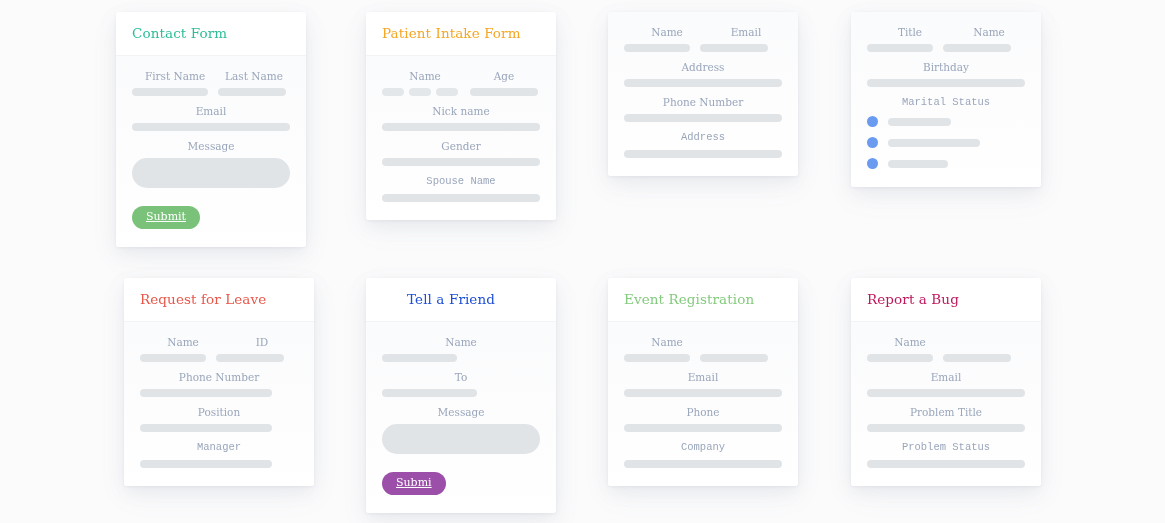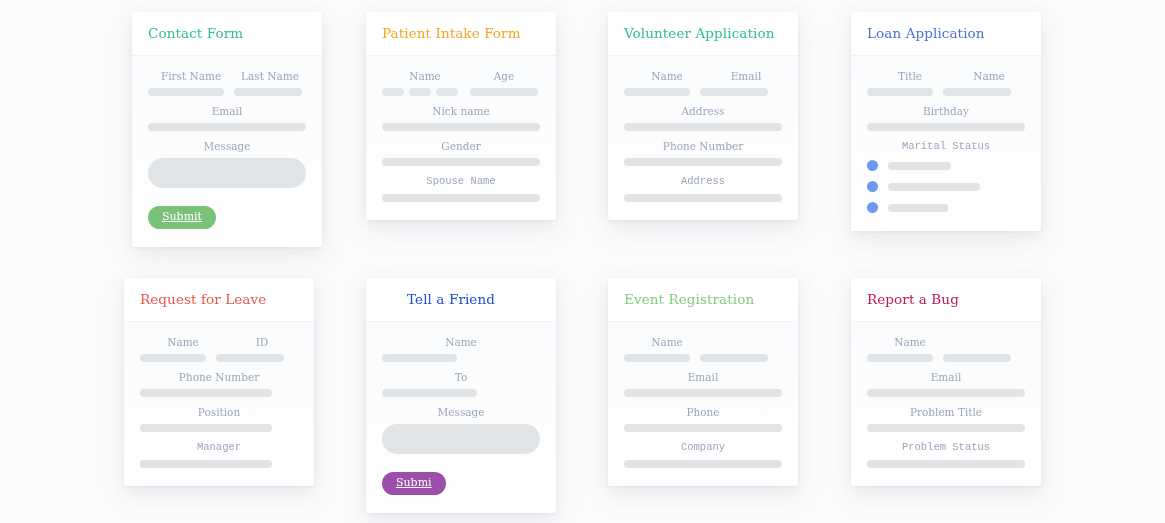--- a/index.html
+++ b/index.html
@@ -142,21 +142,21 @@
     line-height: 1.1;
     margin-top: 9px;
     cursor: pointer;
     text-decoration: underline;
   }
 </style>
 </head>
 <body>
 
 <div id="gallery">
-    <div class="card" style="left: 132px; top: 12px;">
+    <div class="card" style="left: 116px; top: 12px;">
       <div class="card-header">
         <div class="card-title" style="color: rgb(46, 189, 153);">Contact Form</div>
       </div>
       <div class="card-body"><div class="field">
           <div class="label-row">
             <div class="field-label label-col-a">First Name</div>
             <div class="field-label label-col-b">Last Name</div>
           </div>
           <div class="bar-row">
             <div class="bar" style="width: 76px;"></div>
@@ -197,23 +197,20 @@
           <div class="field-label">Gender</div>
           <div class="bar full"></div>
         </div>
         <div class="field">
           <div class="field-label">Spouse Name</div>
           <div class="bar full"></div>
         </div>
       </div>
     </div>
     <div class="card" style="left: 608px; top: 12px;">
-      <div class="card-header">
-        <div class="card-title" style="color: rgb(46, 189, 153);">Volunteer Application</div>
-      </div>
       <div class="card-body">
         <div class="field">
           <div class="label-row">
             <div class="field-label label-col-a">Name</div>
             <div class="field-label label-col-b">Email</div>
           </div>
           <div class="bar-row">
             <div class="bar" style="width: 66px;"></div>
             <div class="bar" style="width: 68px;"></div>
           </div>
@@ -226,23 +223,20 @@
           <div class="field-label">Phone Number</div>
           <div class="bar full"></div>
         </div>
         <div class="field">
           <div class="field-label">Address</div>
           <div class="bar full"></div>
         </div>
       </div>
     </div>
     <div class="card" style="left: 851px; top: 12px;">
-      <div class="card-header">
-        <div class="card-title" style="color: rgb(74, 114, 212);">Loan Application</div>
-      </div>
       <div class="card-body">
         <div class="field">
           <div class="label-row">
             <div class="field-label label-col-a">Title</div>
             <div class="field-label label-col-b">Name</div>
           </div>
           <div class="bar-row">
             <div class="bar" style="width: 66px;"></div>
             <div class="bar" style="width: 68px;"></div>
           </div>

